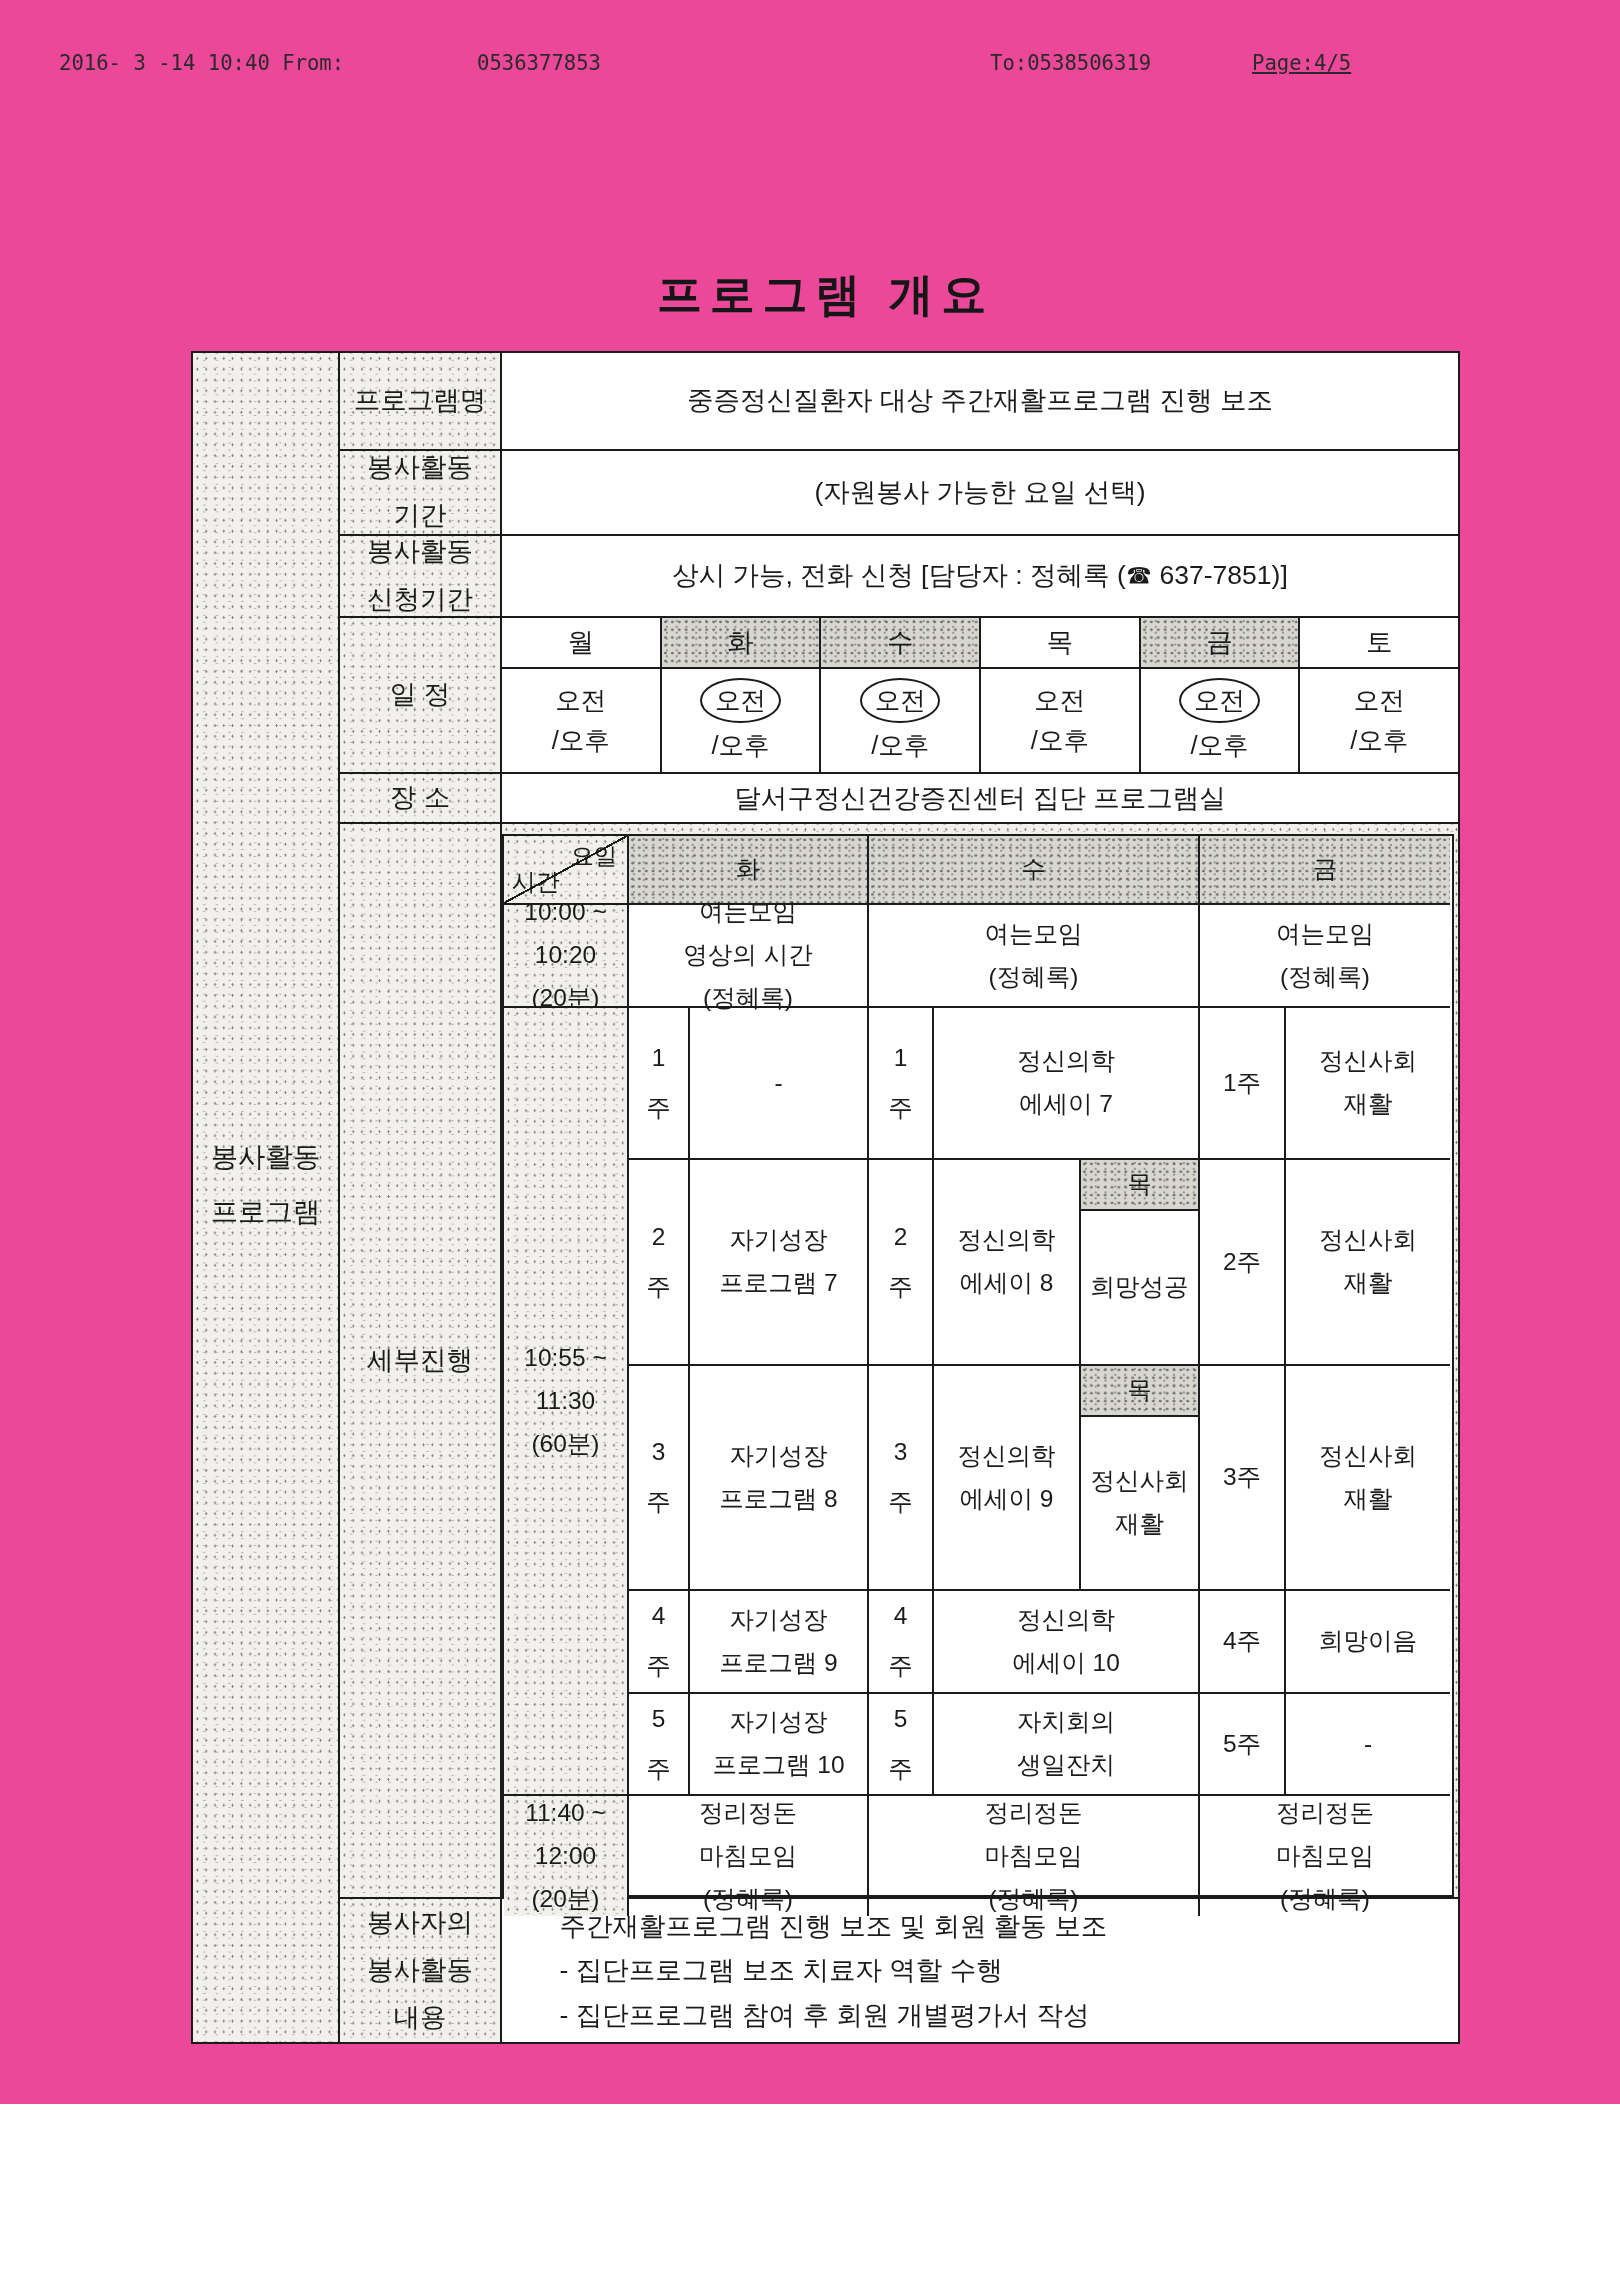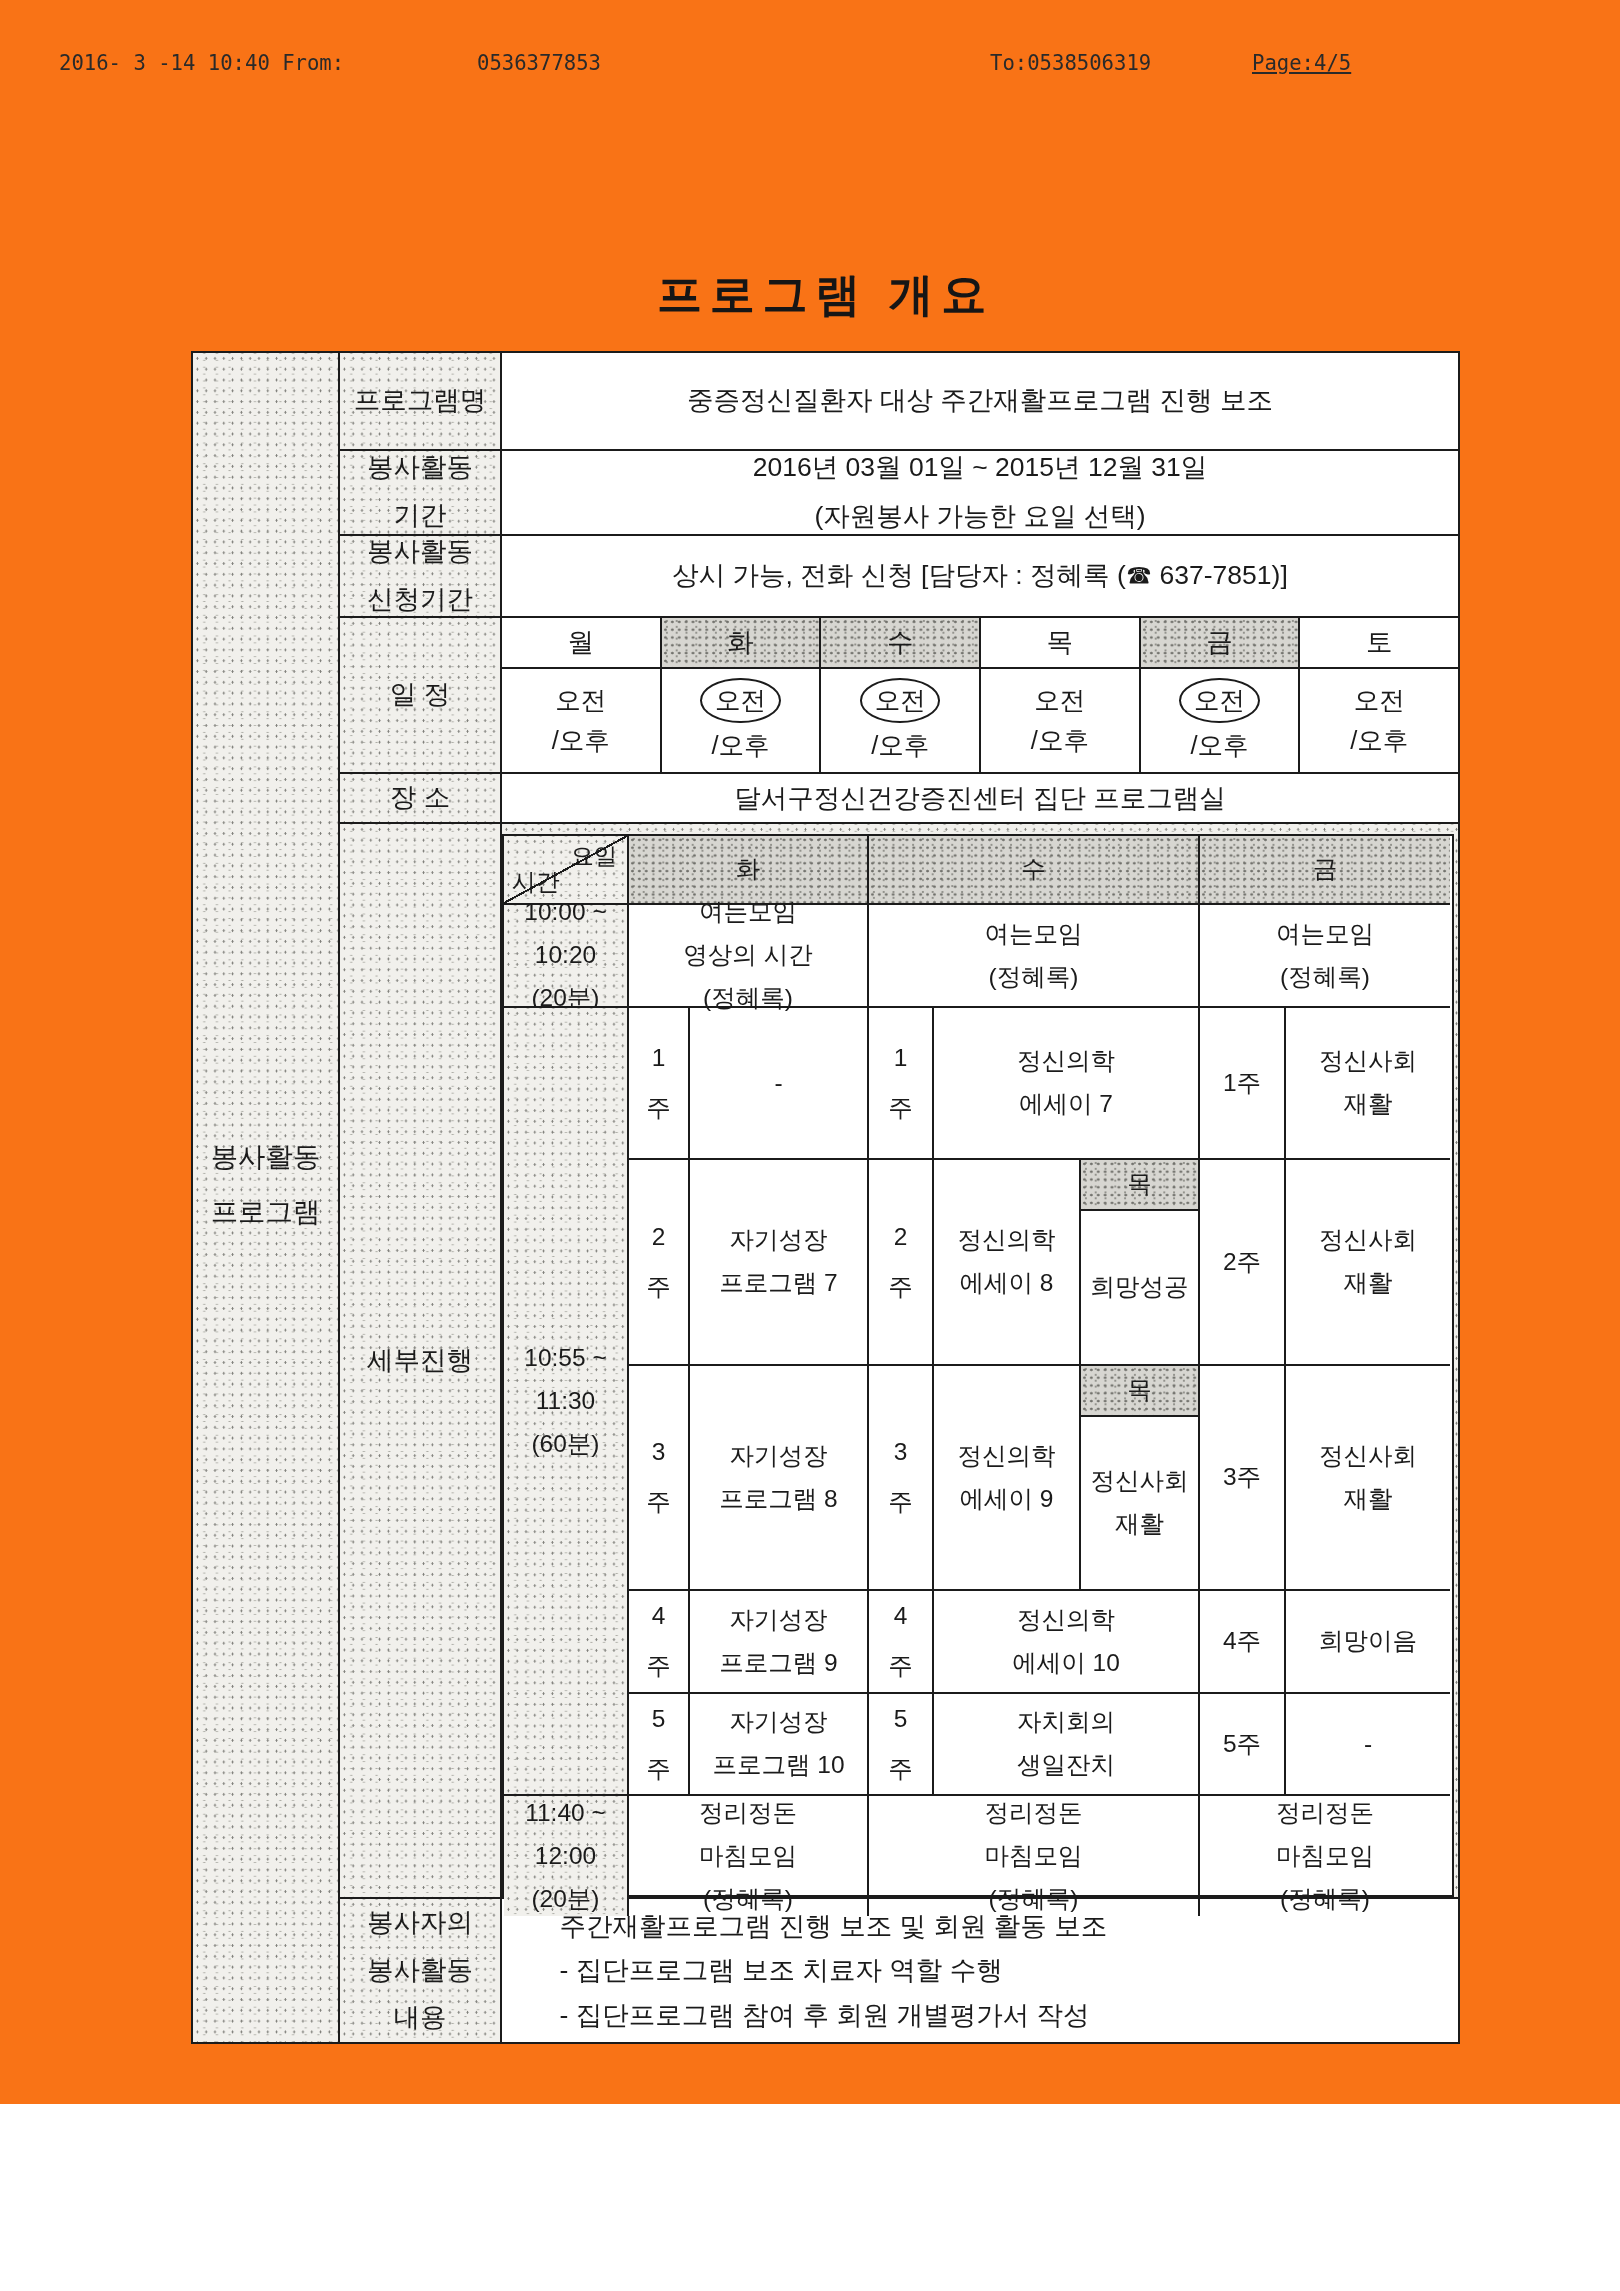--- a/index.html
+++ b/index.html
@@ -1,19 +1,19 @@
 <!DOCTYPE html>
 <html><head>
 <meta charset="utf-8">
 <style>
   * { margin:0; padding:0; box-sizing:border-box; }
   body { background:#ffffff; }
   .page {
     position:relative; width:1620px; height:2104px;
-    background:#f97316; overflow:hidden;
+    background:#ec4899; overflow:hidden;
     font-family:"Liberation Sans", sans-serif; color:#1b1b1b;padding-left:16px;
   }
   
   .fax-header { position:absolute; top:51px; left:0; width:100%; height:29px;
     font-family:"DejaVu Sans Mono", monospace; font-size:20.6px; color:#2a2a2a; }
   .fax-header span { position:absolute; white-space:pre; }
   .fx-date { left:59px; }
   .fx-from { left:477px; }
   .fx-to   { left:990px; }
   .fx-page { left:1252px;text-decoration:underline; }
@@ -116,21 +116,20 @@
         <div class="label-cell speckle">프로그램명</div>
         <div class="content-cell">중증정신질환자 대상 주간재활프로그램 진행 보조</div>
       </div>
 
       <div class="row r2">
         <div class="label-cell speckle">
             <div>봉사활동</div>
             <div>기간</div>
           </div>
         <div class="content-cell">
-            <div>2016년 03월 01일 ~ 2015년 12월 31일</div>
             <div>(자원봉사 가능한 요일 선택)</div>
           </div>
       </div>
 
       <div class="row r3">
         <div class="label-cell speckle">
             <div>봉사활동</div>
             <div>신청기간</div>
           </div>
         <div class="content-cell">상시 가능, 전화 신청 [담당자 : 정혜록 (☎ 637-7851)]</div>

